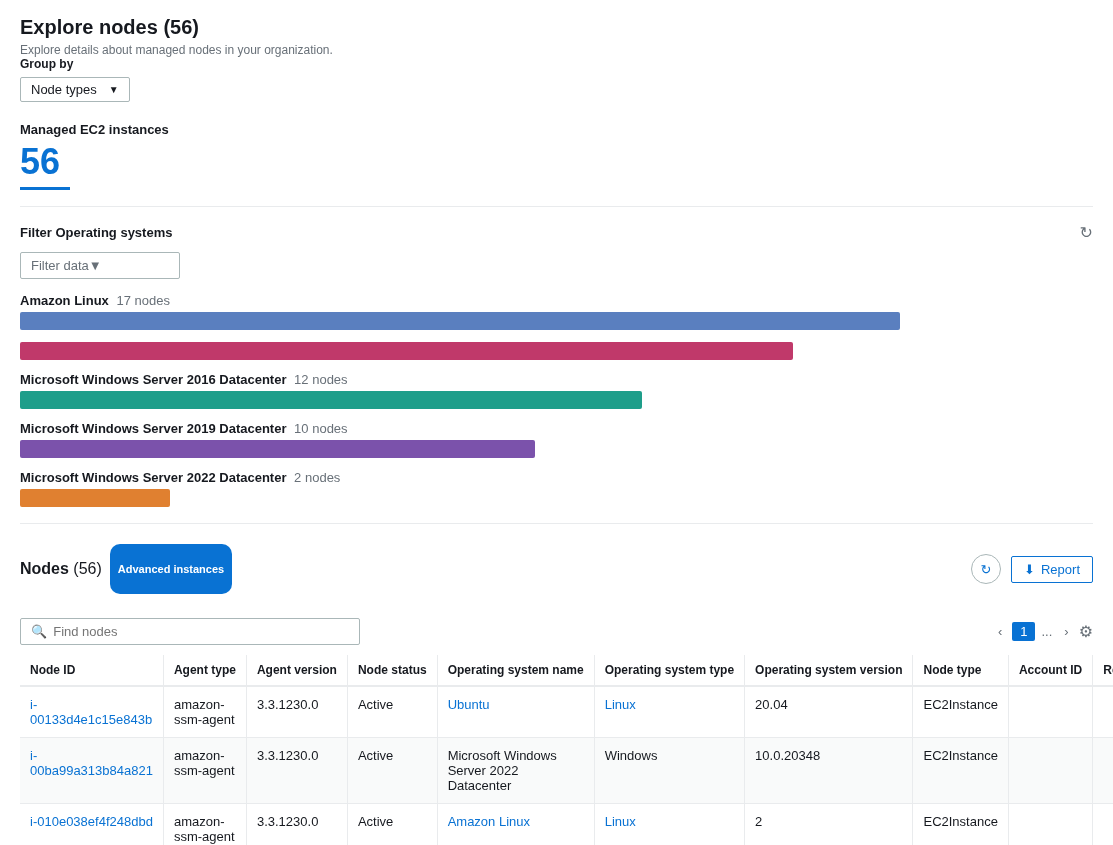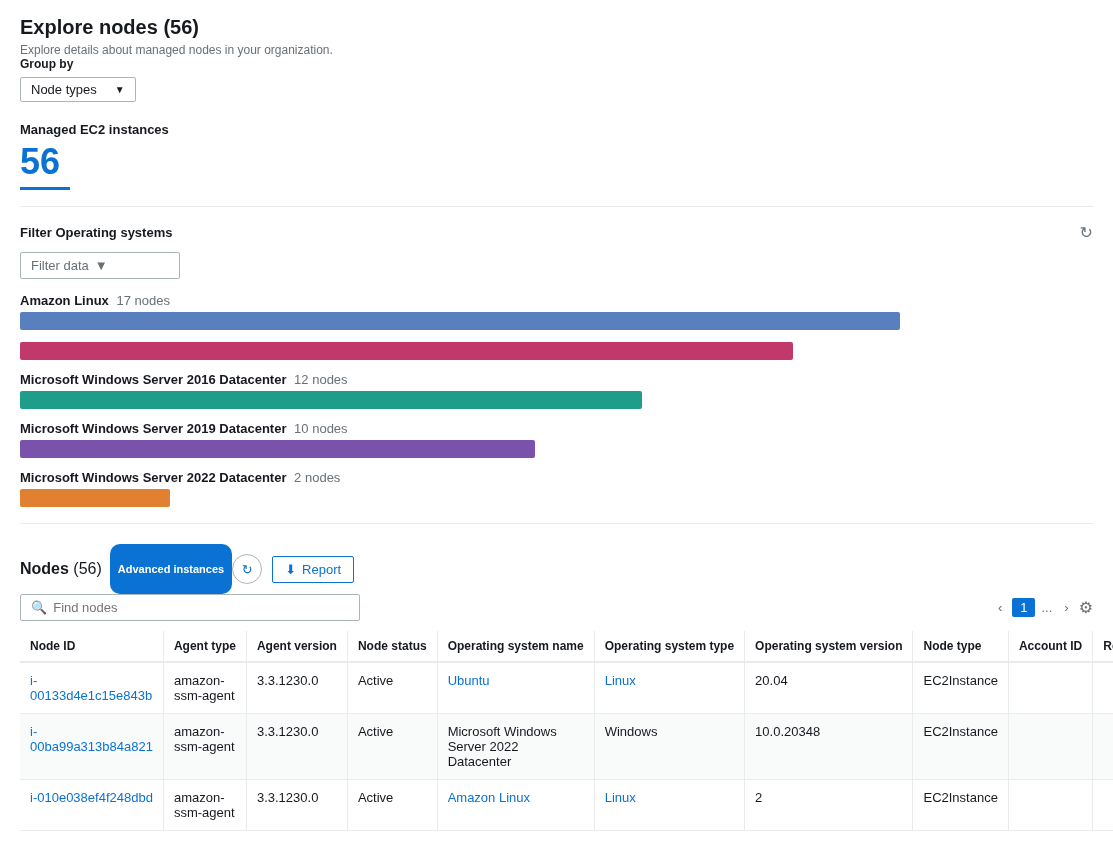--- a/index.html
+++ b/index.html
@@ -7,52 +7,52 @@
     
     .page { padding: 16px 20px; max-width: 1113px; }
     
     .page-title { font-size: 20px; font-weight: 700; color: #16191f; }
     .page-subtitle { font-size: 12px; color: #687078; margin-top: 4px; }
     
     .group-by-section { }
     .group-by-label { font-size: 12px; font-weight: 600; color: #16191f; margin-bottom: 6px; }
     
     .dropdown-btn {
-      display: inline-flex; align-items: center; gap: 18px;
+      display: inline-flex; align-items: center; gap: 12px;
       border: 1px solid #aab7b8; border-radius: 2px; padding: 4px 10px;
       background: #fff; cursor: pointer; font-size: 13px; color: #16191f;
     }
     .dropdown-btn .chevron { color: #16191f; font-size: 10px; }
     
     .managed-section { margin-top: 20px; }
     .managed-label { font-size: 13px; font-weight: 600; color: #16191f; }
     .managed-count { font-size: 36px; font-weight: 700; color: #0972d3; margin-top: 4px; }
     .managed-underline { height: 3px; background: #0972d3; width: 50px; margin-top: 4px; }
     
     .divider { border: none; border-top: 1px solid #e9ebed; margin: 16px 0; }
     
     .filter-section { margin-top: 16px; }
     .filter-header { display: flex; justify-content: space-between; align-items: center; margin-bottom: 10px; }
     .filter-label { font-size: 13px; font-weight: 700; color: #16191f; }
     .refresh-icon { cursor: pointer; color: #687078; font-size: 16px; }
     
     .filter-dropdown {
-      display: inline-flex; align-items: center; gap: 6px;
+      display: inline-flex; align-items: center; 
       border: 1px solid #aab7b8; border-radius: 2px; padding: 5px 10px;
       background: #fff; cursor: pointer; font-size: 13px; color: #687078; min-width: 160px;
     }
     
     .os-bar-section { margin-top: 14px; }
     .os-item { margin-bottom: 12px; }
     .os-name { font-size: 13px; font-weight: 700; color: #16191f; margin-bottom: 4px; }
     .os-name .os-count { font-weight: 400; color: #687078; margin-left: 4px; }
     .bar { height: 18px; border-radius: 2px; }
     
     .nodes-section { margin-top: 20px; }
-    .nodes-header { display: flex; align-items: center; margin-bottom: 0; }
+    .nodes-header { display: flex; align-items: center; justify-content: space-between; margin-bottom: 24px; }
     .nodes-title { font-size: 16px; font-weight: 700; }
     .nodes-count { font-weight: 400; }
     .badge {
       background: #0972d3; color: #fff; font-size: 11px; font-weight: 600;
       padding: 19px 8px; border-radius: 10px; margin-left: 8px;
     }
     .header-actions { display: flex; align-items: center; gap: 10px; }
     .icon-btn {
       border: 1px solid #aab7b8; border-radius: 50%; width: 30px; height: 30px;
       display: flex; align-items: center; justify-content: center;

